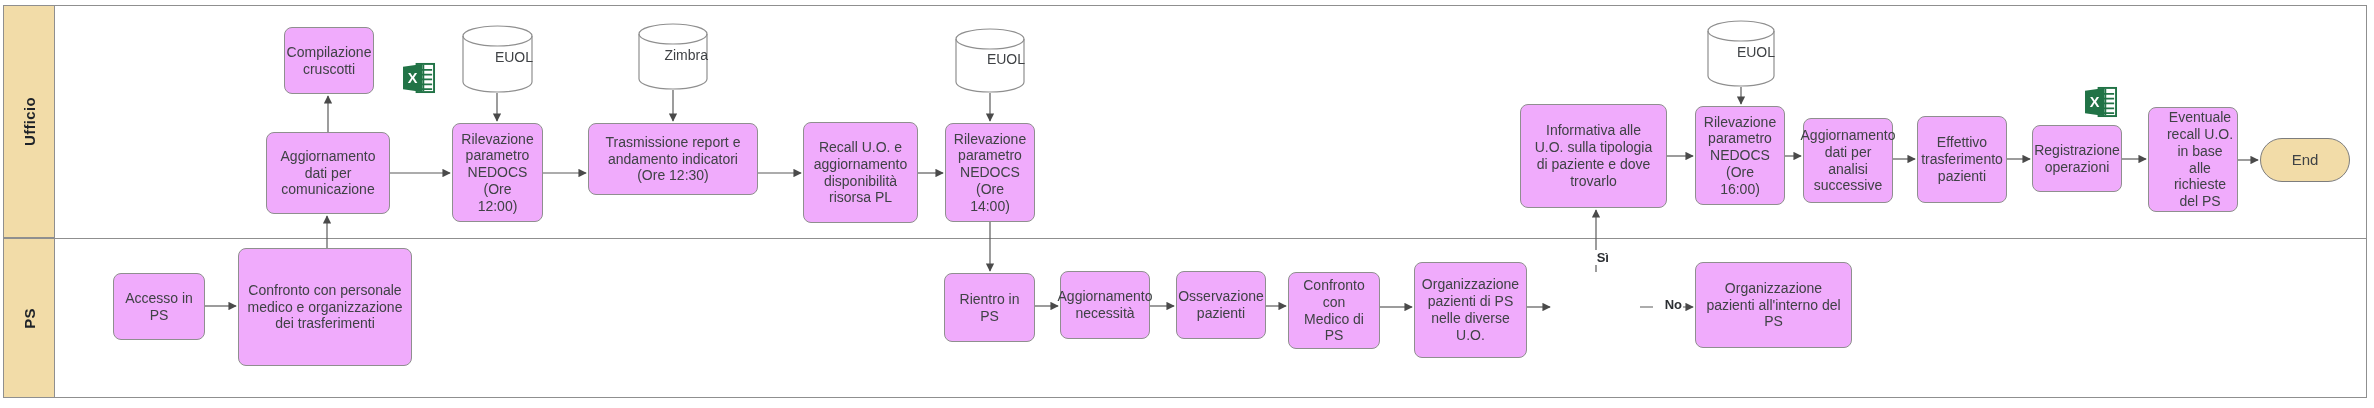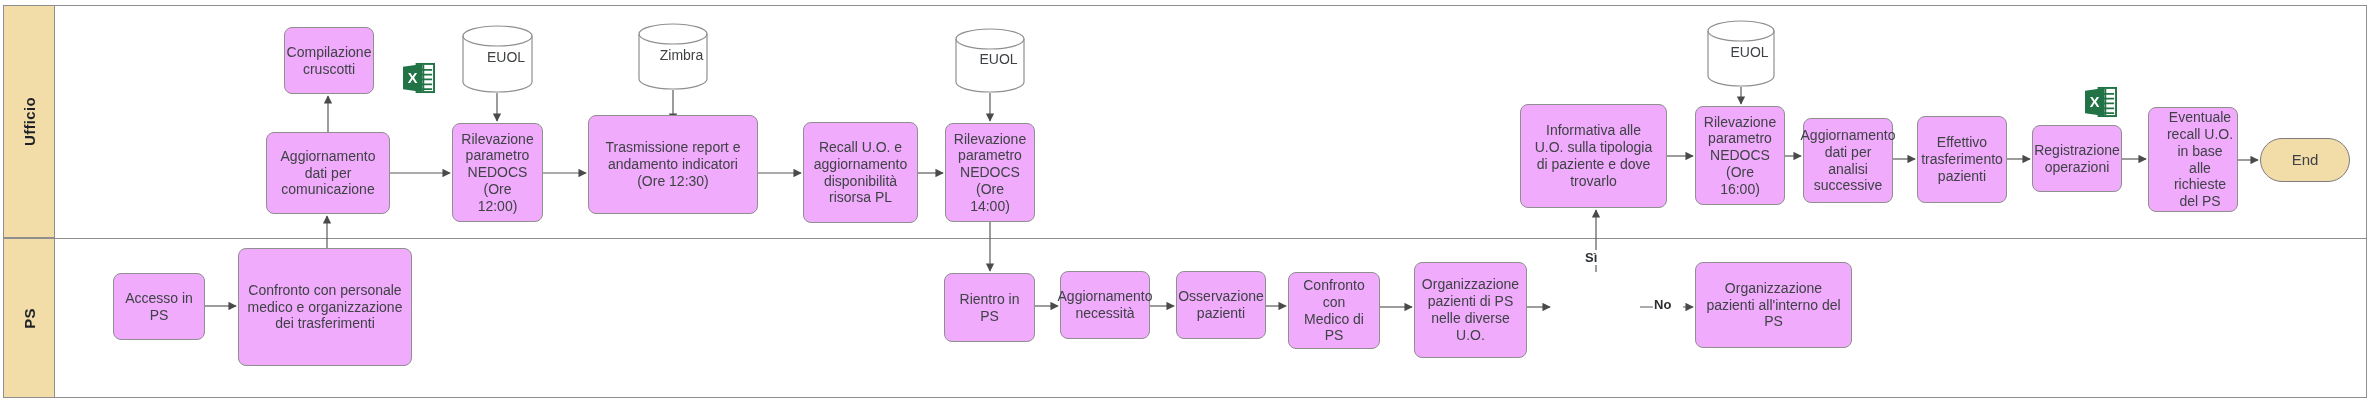--- a/index.html
+++ b/index.html
@@ -33,33 +33,33 @@
     font-size:14px;line-height:1.2;color:var(--text,#3f4245);
     white-space:pre-line;z-index:4;padding:2px;
   }
   .terminator{
     border-radius:22px;background:var(--terminator-fill,#f2dca8);
     font-size:15px;border-color:#7d7d7d;
   }
   .cyl{position:absolute;z-index:4;}
   .cyl svg{position:absolute;left:0;top:0;}
   .cyl-label{
-    position:absolute;left:0;right:0;top:36%;text-align:center;
+    position:absolute;left:0;right:0;top:36%;text-align:right;
     font-size:14px;color:var(--text,#3f4245);padding-left:17px;
   }
   .decision{position:absolute;z-index:4;}
   .decision svg{position:absolute;left:0;top:0;}
   .decision-label{
     position:absolute;inset:0;display:flex;align-items:center;justify-content:center;
     text-align:center;font-size:13px;line-height:1.2;white-space:pre-line;
     color:var(--text,#3f4245);
   }
   .edge-label{
     position:absolute;z-index:5;font-weight:bold;font-size:13px;color:#2c2f33;
-    background:#ffffff;text-align:left;line-height:15px;padding:0 1px;
+    background:#ffffff;text-align:right;line-height:15px;padding:0 1px;
   }
   .excel-icon{position:absolute;z-index:5;}
 </style>
 </head>
 <body>
 
 <div id="canvas">
 
   <div class="frame"></div>
   <div class="lane-divider"></div>
@@ -108,21 +108,21 @@
   <div class="node" style="left:284px;top:27px;width:90px;height:67px;">Compilazione
 cruscotti</div>
   <div class="node" style="left:266px;top:132px;width:124px;height:82px;">Aggiornamento
 dati per
 comunicazione</div>
   <div class="node" style="left:452px;top:123px;width:91px;height:99px;">Rilevazione
 parametro
 NEDOCS
 (Ore
 12:00)</div>
-  <div class="node" style="left:588px;top:115px;width:170px;height:99px;">Trasmissione report e
+  <div class="node" style="left:588px;top:123px;width:170px;height:72px;">Trasmissione report e
 andamento indicatori
 (Ore 12:30)</div>
   <div class="node" style="left:803px;top:122px;width:115px;height:101px;">Recall U.O. e
 aggiornamento
 disponibilità
 risorsa PL</div>
   <div class="node" style="left:945px;top:123px;width:90px;height:99px;">Rilevazione
 parametro
 NEDOCS
 (Ore

